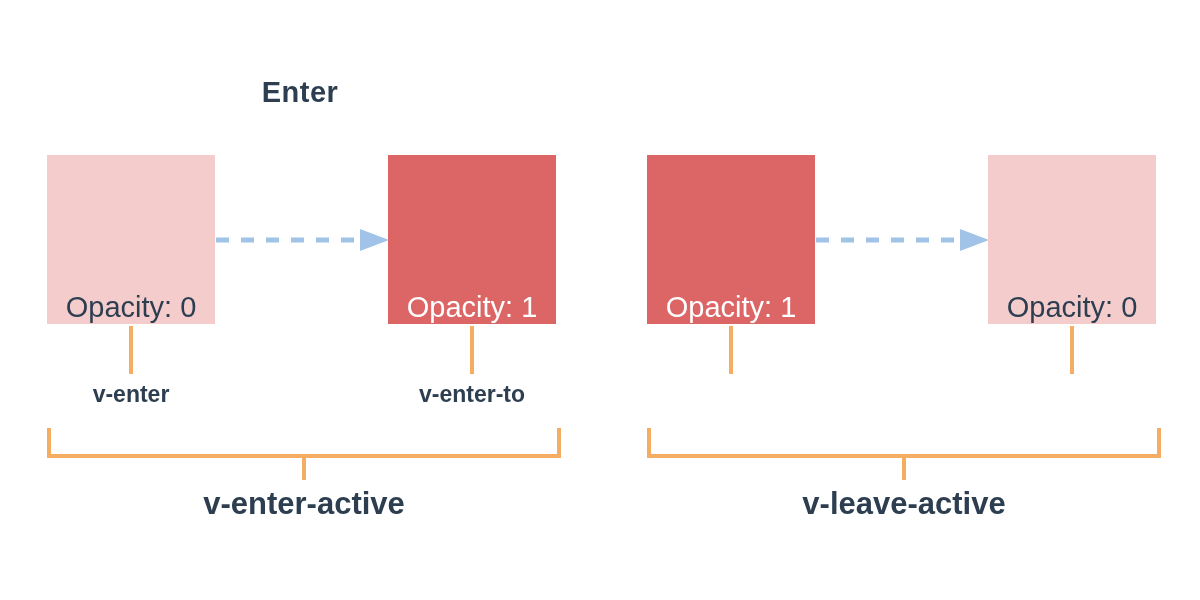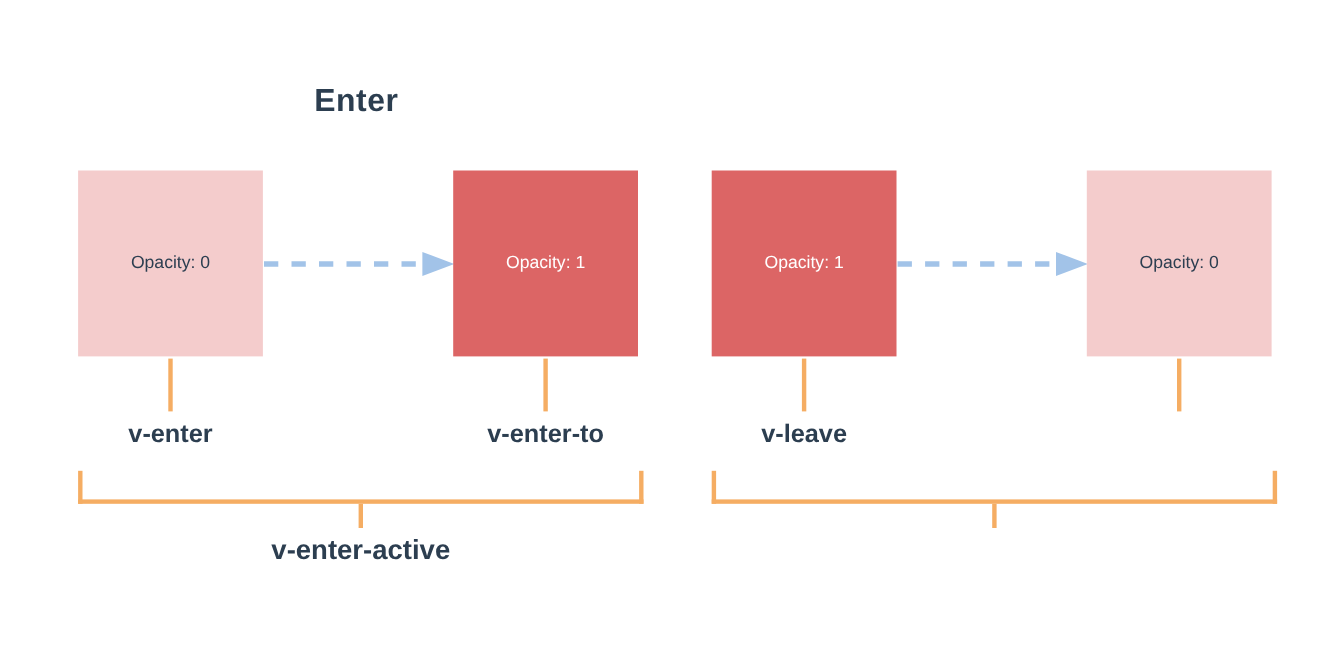--- a/index.html
+++ b/index.html
@@ -1,32 +1,32 @@
 <!DOCTYPE html>
 <html style="--navy: #2c3e50; --pink: #f4cccc; --red: #dc6565; --blue: #a2c3e8; --orange: #f5ad63;"><head>
 <meta charset="utf-8">
 <style>
   * { margin:0; padding:0; box-sizing:border-box; }
   html, body { width:1200px; height:600px; background:#ffffff; font-family:"Liberation Sans", sans-serif; }
   .canvas { position:relative; width:1200px; height:600px; background:#ffffff; overflow:hidden; }
 
   .panel { position:absolute; top:0; width:600px; height:600px; }
-  .panel.left  { left:0;margin-left:24px; }
+  .panel.left  { left:0; }
   .panel.right { left:600px; }
 
   .section-title {
     position:absolute; top:76px; left:0; width:600px;
     text-align:center; font-size:29px; font-weight:bold;
     color:var(--navy); letter-spacing:0.5px;
   }
 
   .box {
     position:absolute; top:155px; width:168px; height:169px;
-    display:flex; align-items:center; justify-content:center;
-    font-size:16px;
+    display:flex; align-items:flex-end; justify-content:center;
+    font-size:29px;
   }
   .box.from { left:47px; }
   .box.to   { left:388px; }
   .box[data-variant="faded"] { background:var(--pink); color:var(--navy); }
   .box[data-variant="solid"] { background:var(--red);  color:#ffffff; }
 
   .arrow-svg { position:absolute; left:214px; top:227px; width:176px; height:26px; }
   .arrow-svg line    { stroke:var(--blue); }
   .arrow-svg polygon { fill:var(--blue); }
 
@@ -44,21 +44,21 @@
   .bracket {
     position:absolute; left:47px; top:428px; width:514px; height:30px;
     border-left:4px solid var(--orange);
     border-right:4px solid var(--orange);
     border-bottom:4px solid var(--orange);
   }
   .bracket-stem { position:absolute; left:302px; top:458px; width:4px; height:22px; background:var(--orange); }
 
   .active-label {
     position:absolute; left:104px; top:486px; width:400px;
-    text-align:center; font-size:25px; font-weight:bold; color:var(--navy);
+    text-align:center; font-size:31px; font-weight:bold; color:var(--navy);
   }
 </style>
 </head>
 <body>
 
 <div class="canvas">
 
   <div class="panel left">
     <div class="section-title">Enter</div>
 
@@ -98,20 +98,20 @@
       <polygon points="146,2 175,13 146,24"></polygon>
     </svg>
 
     <div class="box to" data-variant="faded">
       <span>Opacity: 0</span>
     </div>
 
     <div class="stem from"></div>
     <div class="stem to"></div>
 
-    <div class="class-label from">v-leave</div>
 
     <div class="bracket"></div>
     <div class="bracket-stem"></div>
 
+    <div class="active-label">v-leave-active</div>
   </div>
 
 </div>
 
 </body></html>

